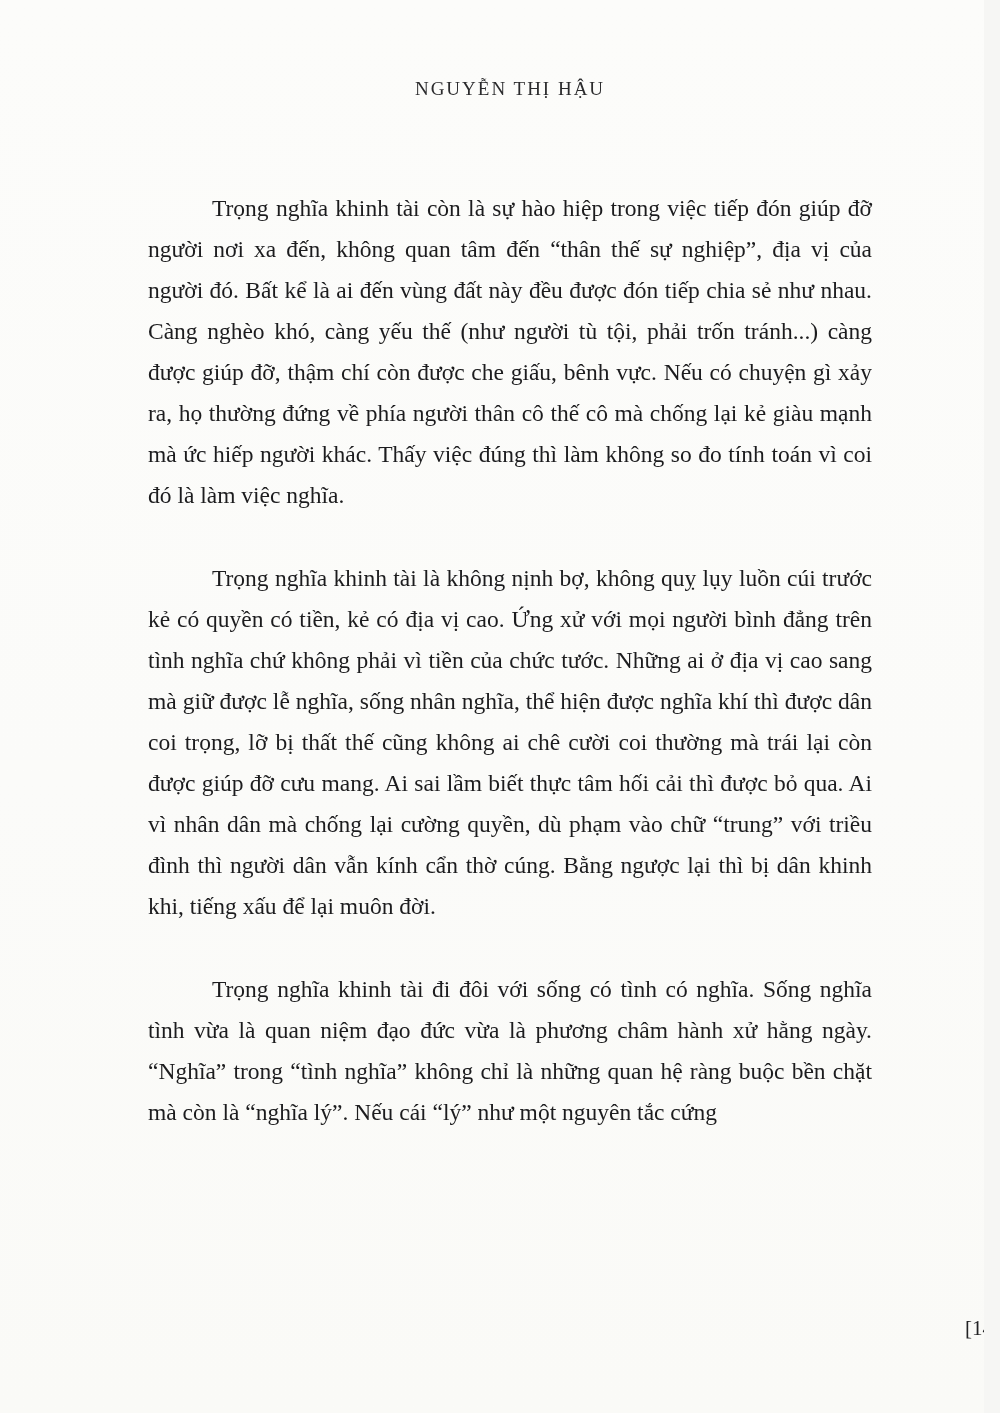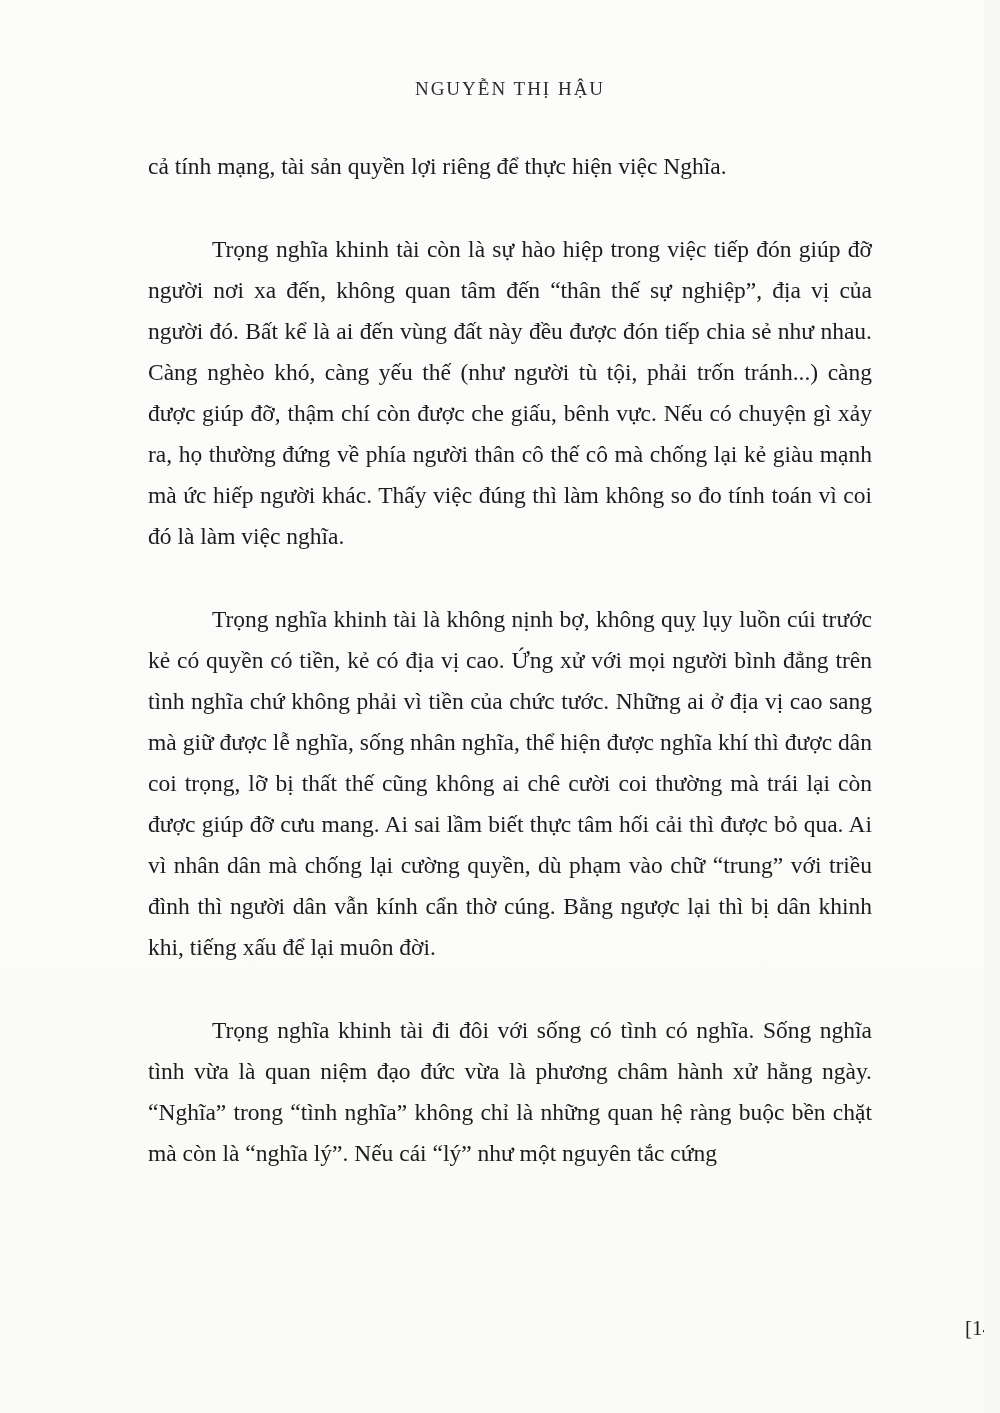--- a/index.html
+++ b/index.html
@@ -62,21 +62,20 @@
   }
 </style>
 </head>
 <body>
 
 <div class="page">
 
   <div class="running-header">NGUYỄN THỊ HẬU</div>
 
   <div class="body-text">
-    <p>cả tính mạng, tài sản quyền lợi riêng để thực hiện việc Nghĩa.</p>
     <p class="indent">Trọng nghĩa khinh tài còn là sự hào hiệp trong việc tiếp đón giúp đỡ người nơi xa đến, không quan tâm đến “thân thế sự nghiệp”, địa vị của người đó. Bất kể là ai đến vùng đất này đều được đón tiếp chia sẻ như nhau. Càng nghèo khó, càng yếu thế (như người tù tội, phải trốn tránh...) càng được giúp đỡ, thậm chí còn được che giấu, bênh vực. Nếu có chuyện gì xảy ra, họ thường đứng về phía người thân cô thế cô mà chống lại kẻ giàu mạnh mà ức hiếp người khác. Thấy việc đúng thì làm không so đo tính toán vì coi đó là làm việc nghĩa.</p>
     <p class="indent">Trọng nghĩa khinh tài là không nịnh bợ, không quỵ lụy luồn cúi trước kẻ có quyền có tiền, kẻ có địa vị cao. Ứng xử với mọi người bình đẳng trên tình nghĩa chứ không phải vì tiền của chức tước. Những ai ở địa vị cao sang mà giữ được lễ nghĩa, sống nhân nghĩa, thể hiện được nghĩa khí thì được dân coi trọng, lỡ bị thất thế cũng không ai chê cười coi thường mà trái lại còn được giúp đỡ cưu mang. Ai sai lầm biết thực tâm hối cải thì được bỏ qua. Ai vì nhân dân mà chống lại cường quyền, dù phạm vào chữ “trung” với triều đình thì người dân vẫn kính cẩn thờ cúng. Bằng ngược lại thì bị dân khinh khi, tiếng xấu để lại muôn đời.</p>
     <p class="indent">Trọng nghĩa khinh tài đi đôi với sống có tình có nghĩa. Sống nghĩa tình vừa là quan niệm đạo đức vừa là phương châm hành xử hằng ngày. “Nghĩa” trong “tình nghĩa” không chỉ là những quan hệ ràng buộc bền chặt mà còn là “nghĩa lý”. Nếu cái “lý” như một nguyên tắc cứng</p>
   </div>
 
   <div class="page-footer">[14]</div>
 
 </div>
 
 </body></html>

